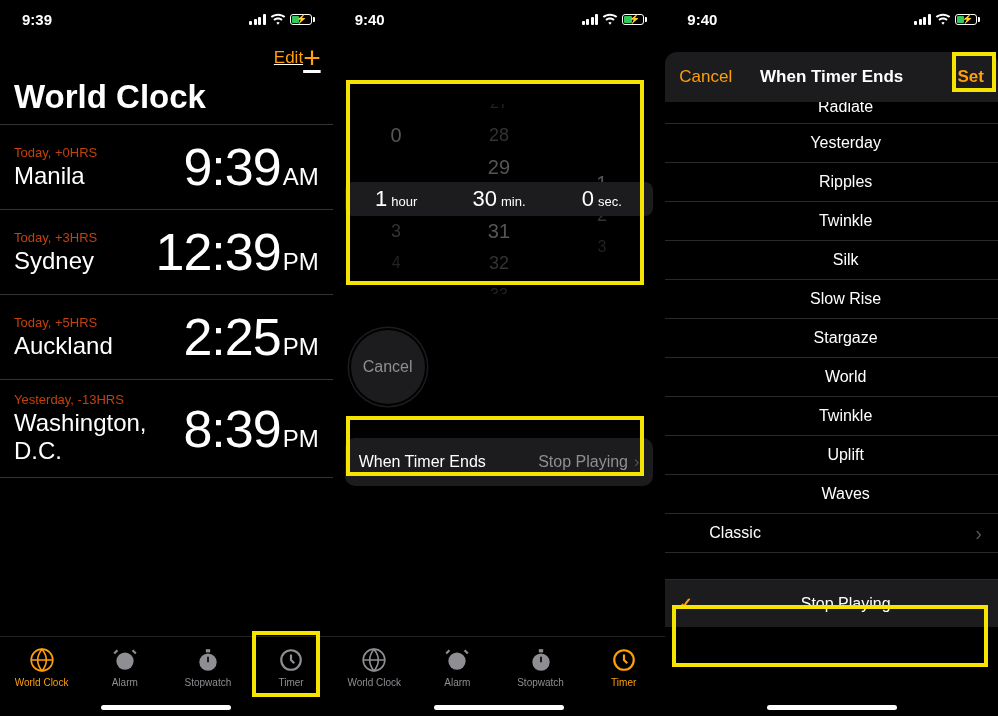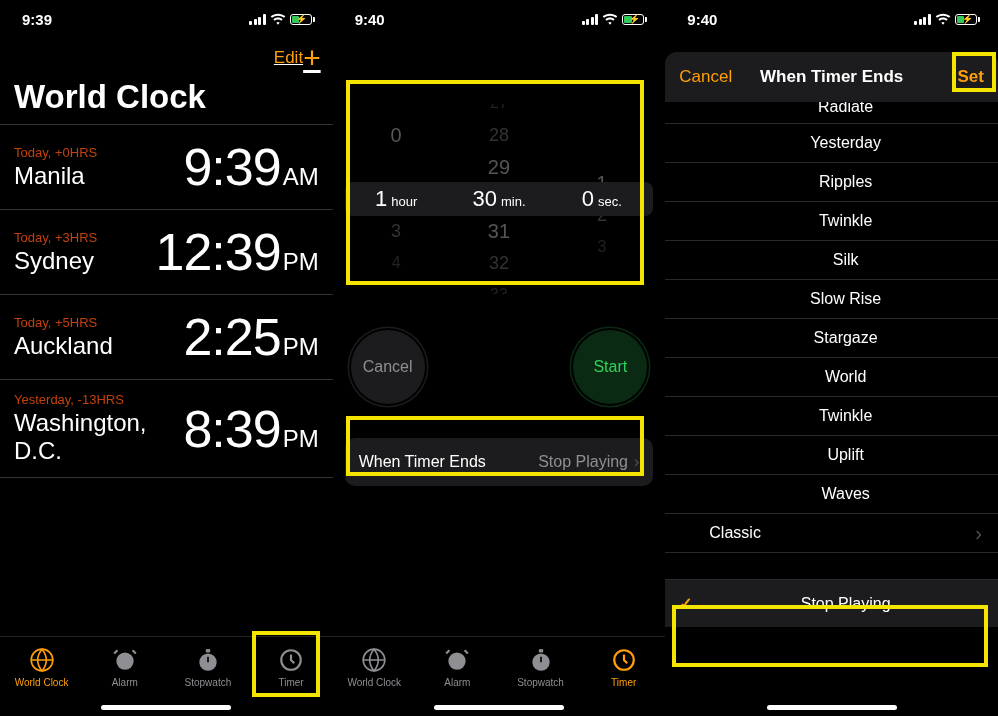--- a/index.html
+++ b/index.html
@@ -250,23 +250,20 @@
             <span class="u">sec.</span>
           </div>
       </div>
     </div>
   </div>
 
   <div class="timer-btns">
     <div class="tbtn cancel">
         <span>Cancel</span>
       </div>
-    <div class="tbtn start">
-        <span>Start</span>
-      </div>
   </div>
 
   <div class="when-ends">
     <span class="lbl">When Timer Ends</span>
     <span class="val">
         <span>Stop Playing</span>
         <span class="chev">›</span>
       </span>
   </div>
 

